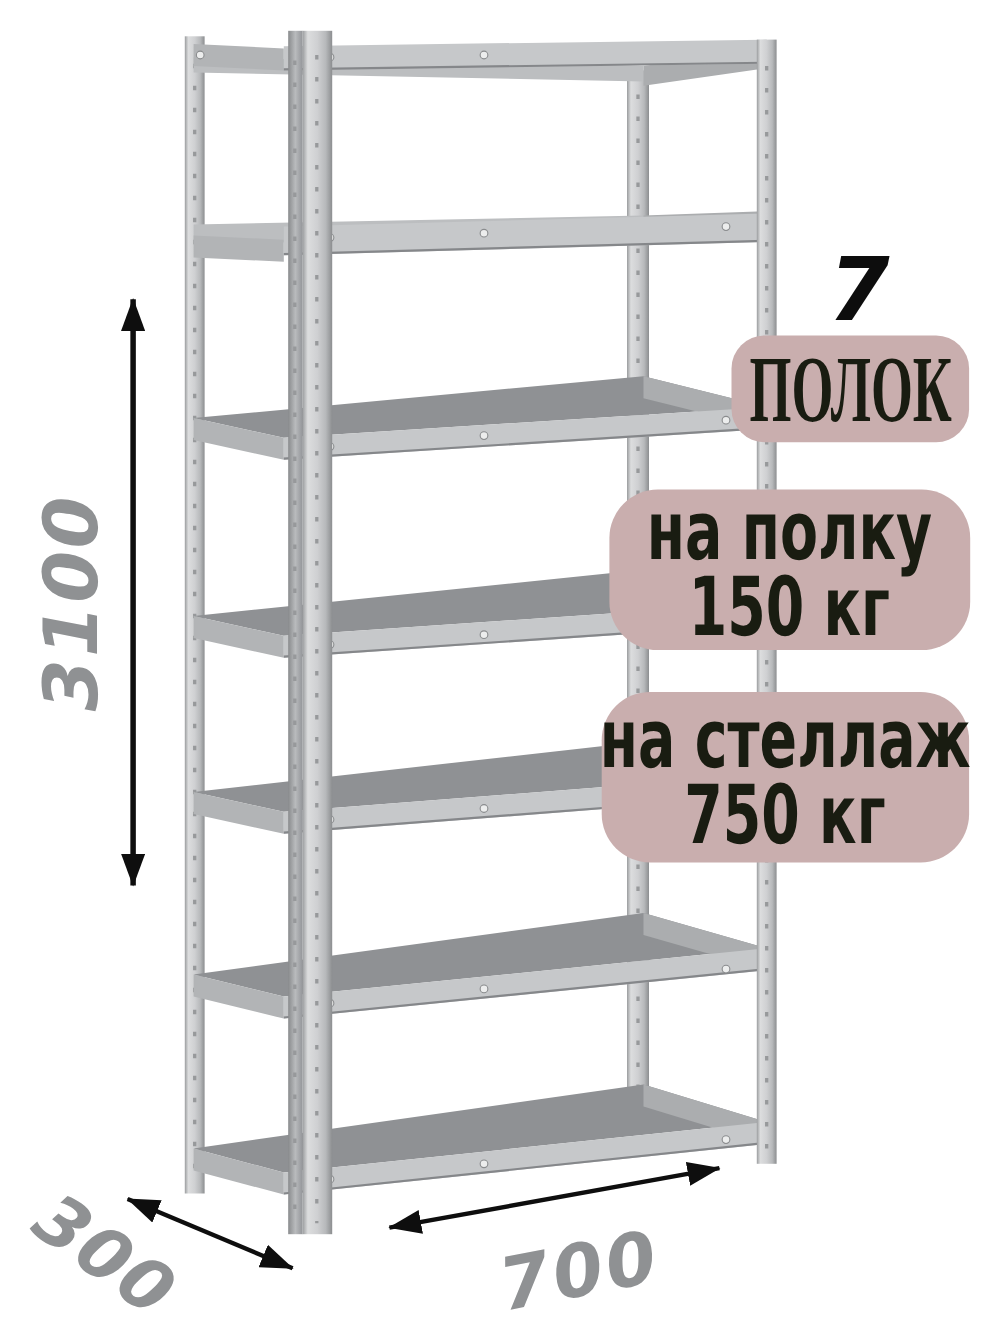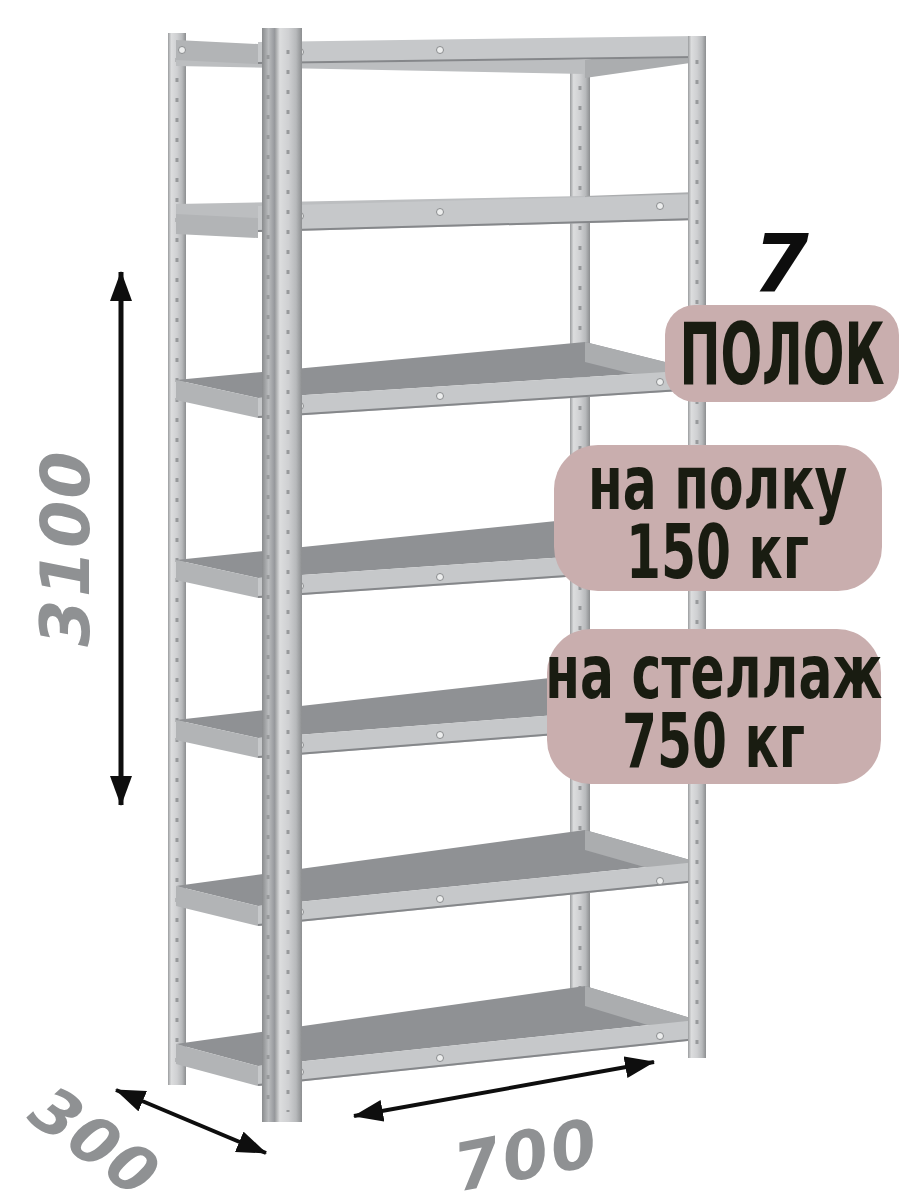--- a/index.html
+++ b/index.html
@@ -43,21 +43,21 @@
     color:var(--shelf_count_text,#0d0d0d);line-height:1;
   }
   .badge{
     position:absolute;
     background:var(--badge_bg,#c9aeae);
     color:var(--badge_text,#191c11);
     display:flex;flex-direction:column;align-items:center;justify-content:center;
     text-align:center;font-weight:bold;
   }
   .badge .line{display:block;white-space:nowrap;}
-  .badge-shelves{left:665px;top:305px;width:234px;height:97px;border-radius:30px;}
+  .badge-shelves{left:665px;top:305px;width:216px;height:97px;border-radius:30px;font-family:Liberation Serif, serif;}
   .badge-shelves .line{font-size:86px;line-height:86px;transform:scaleX(0.57);}
   .badge-two{left:554px;top:445px;width:328px;height:146px;border-radius:44px;}
   .badge-three{left:547px;top:629px;width:334px;height:155px;border-radius:44px;}
   .badge-two .line,.badge-three .line{font-size:74px;line-height:69px;transform:scaleX(0.68);}
 </style>
 </head>
 <body>
 
 <div class="stage">
 

